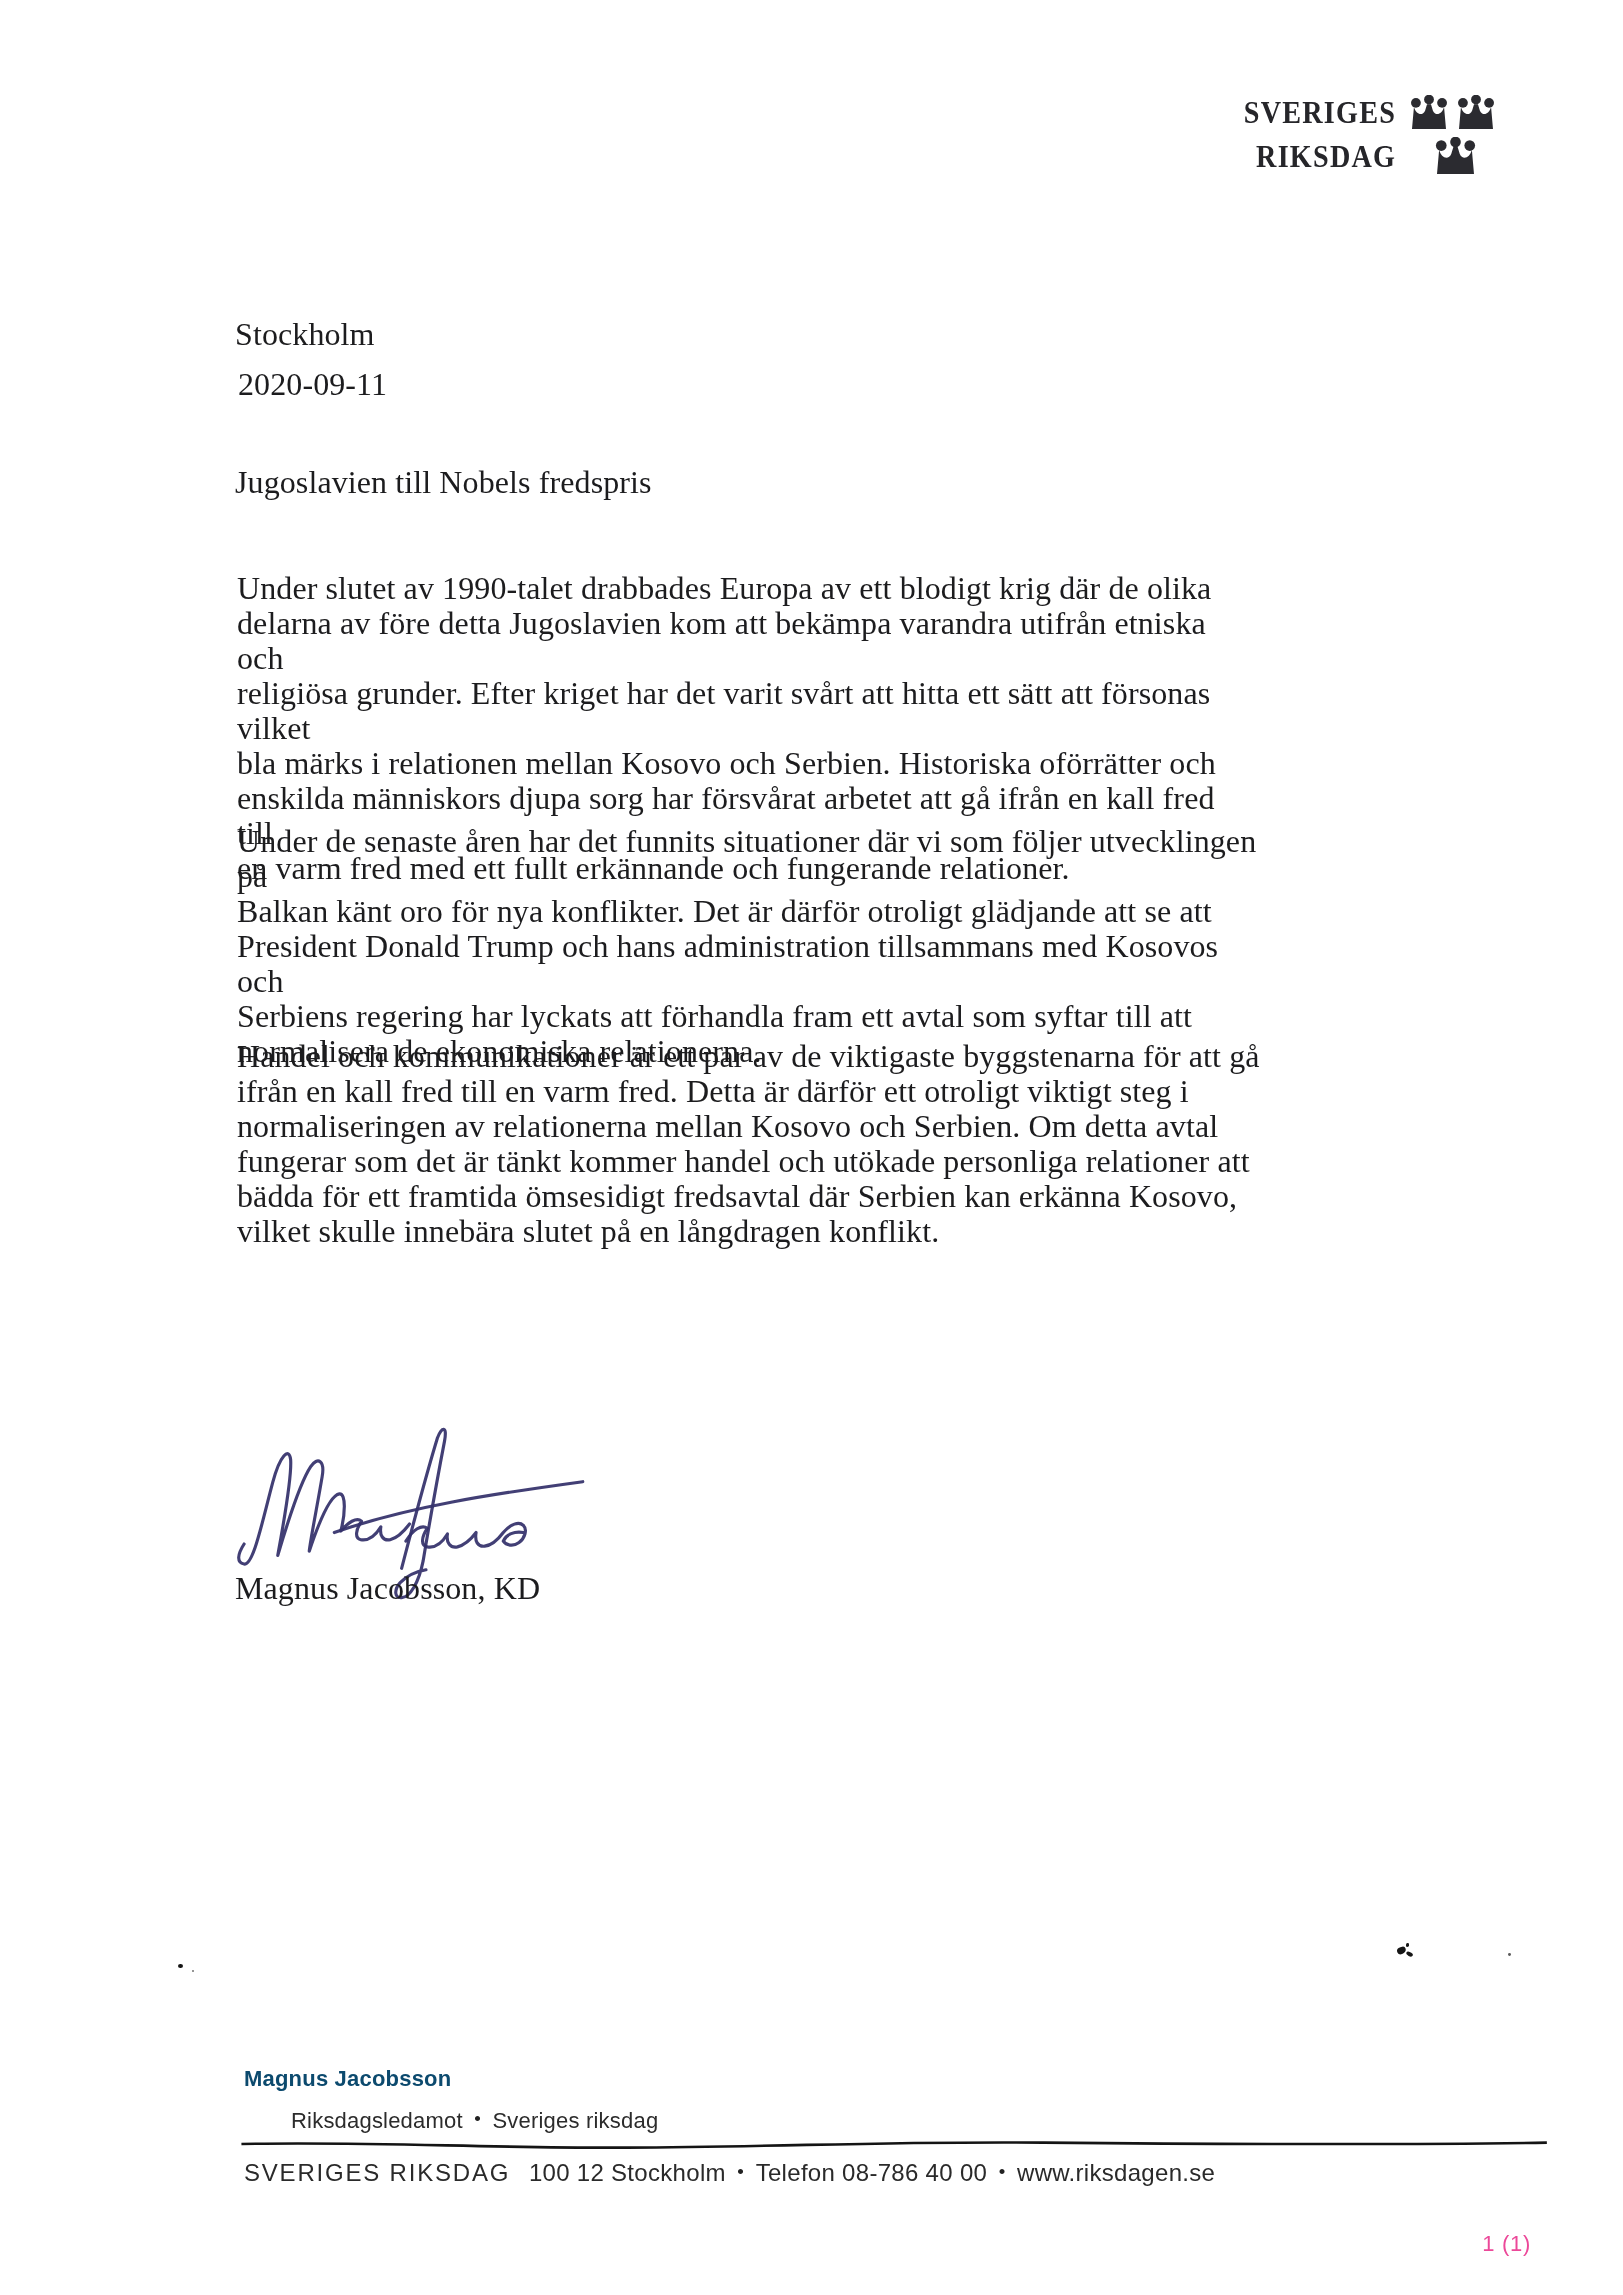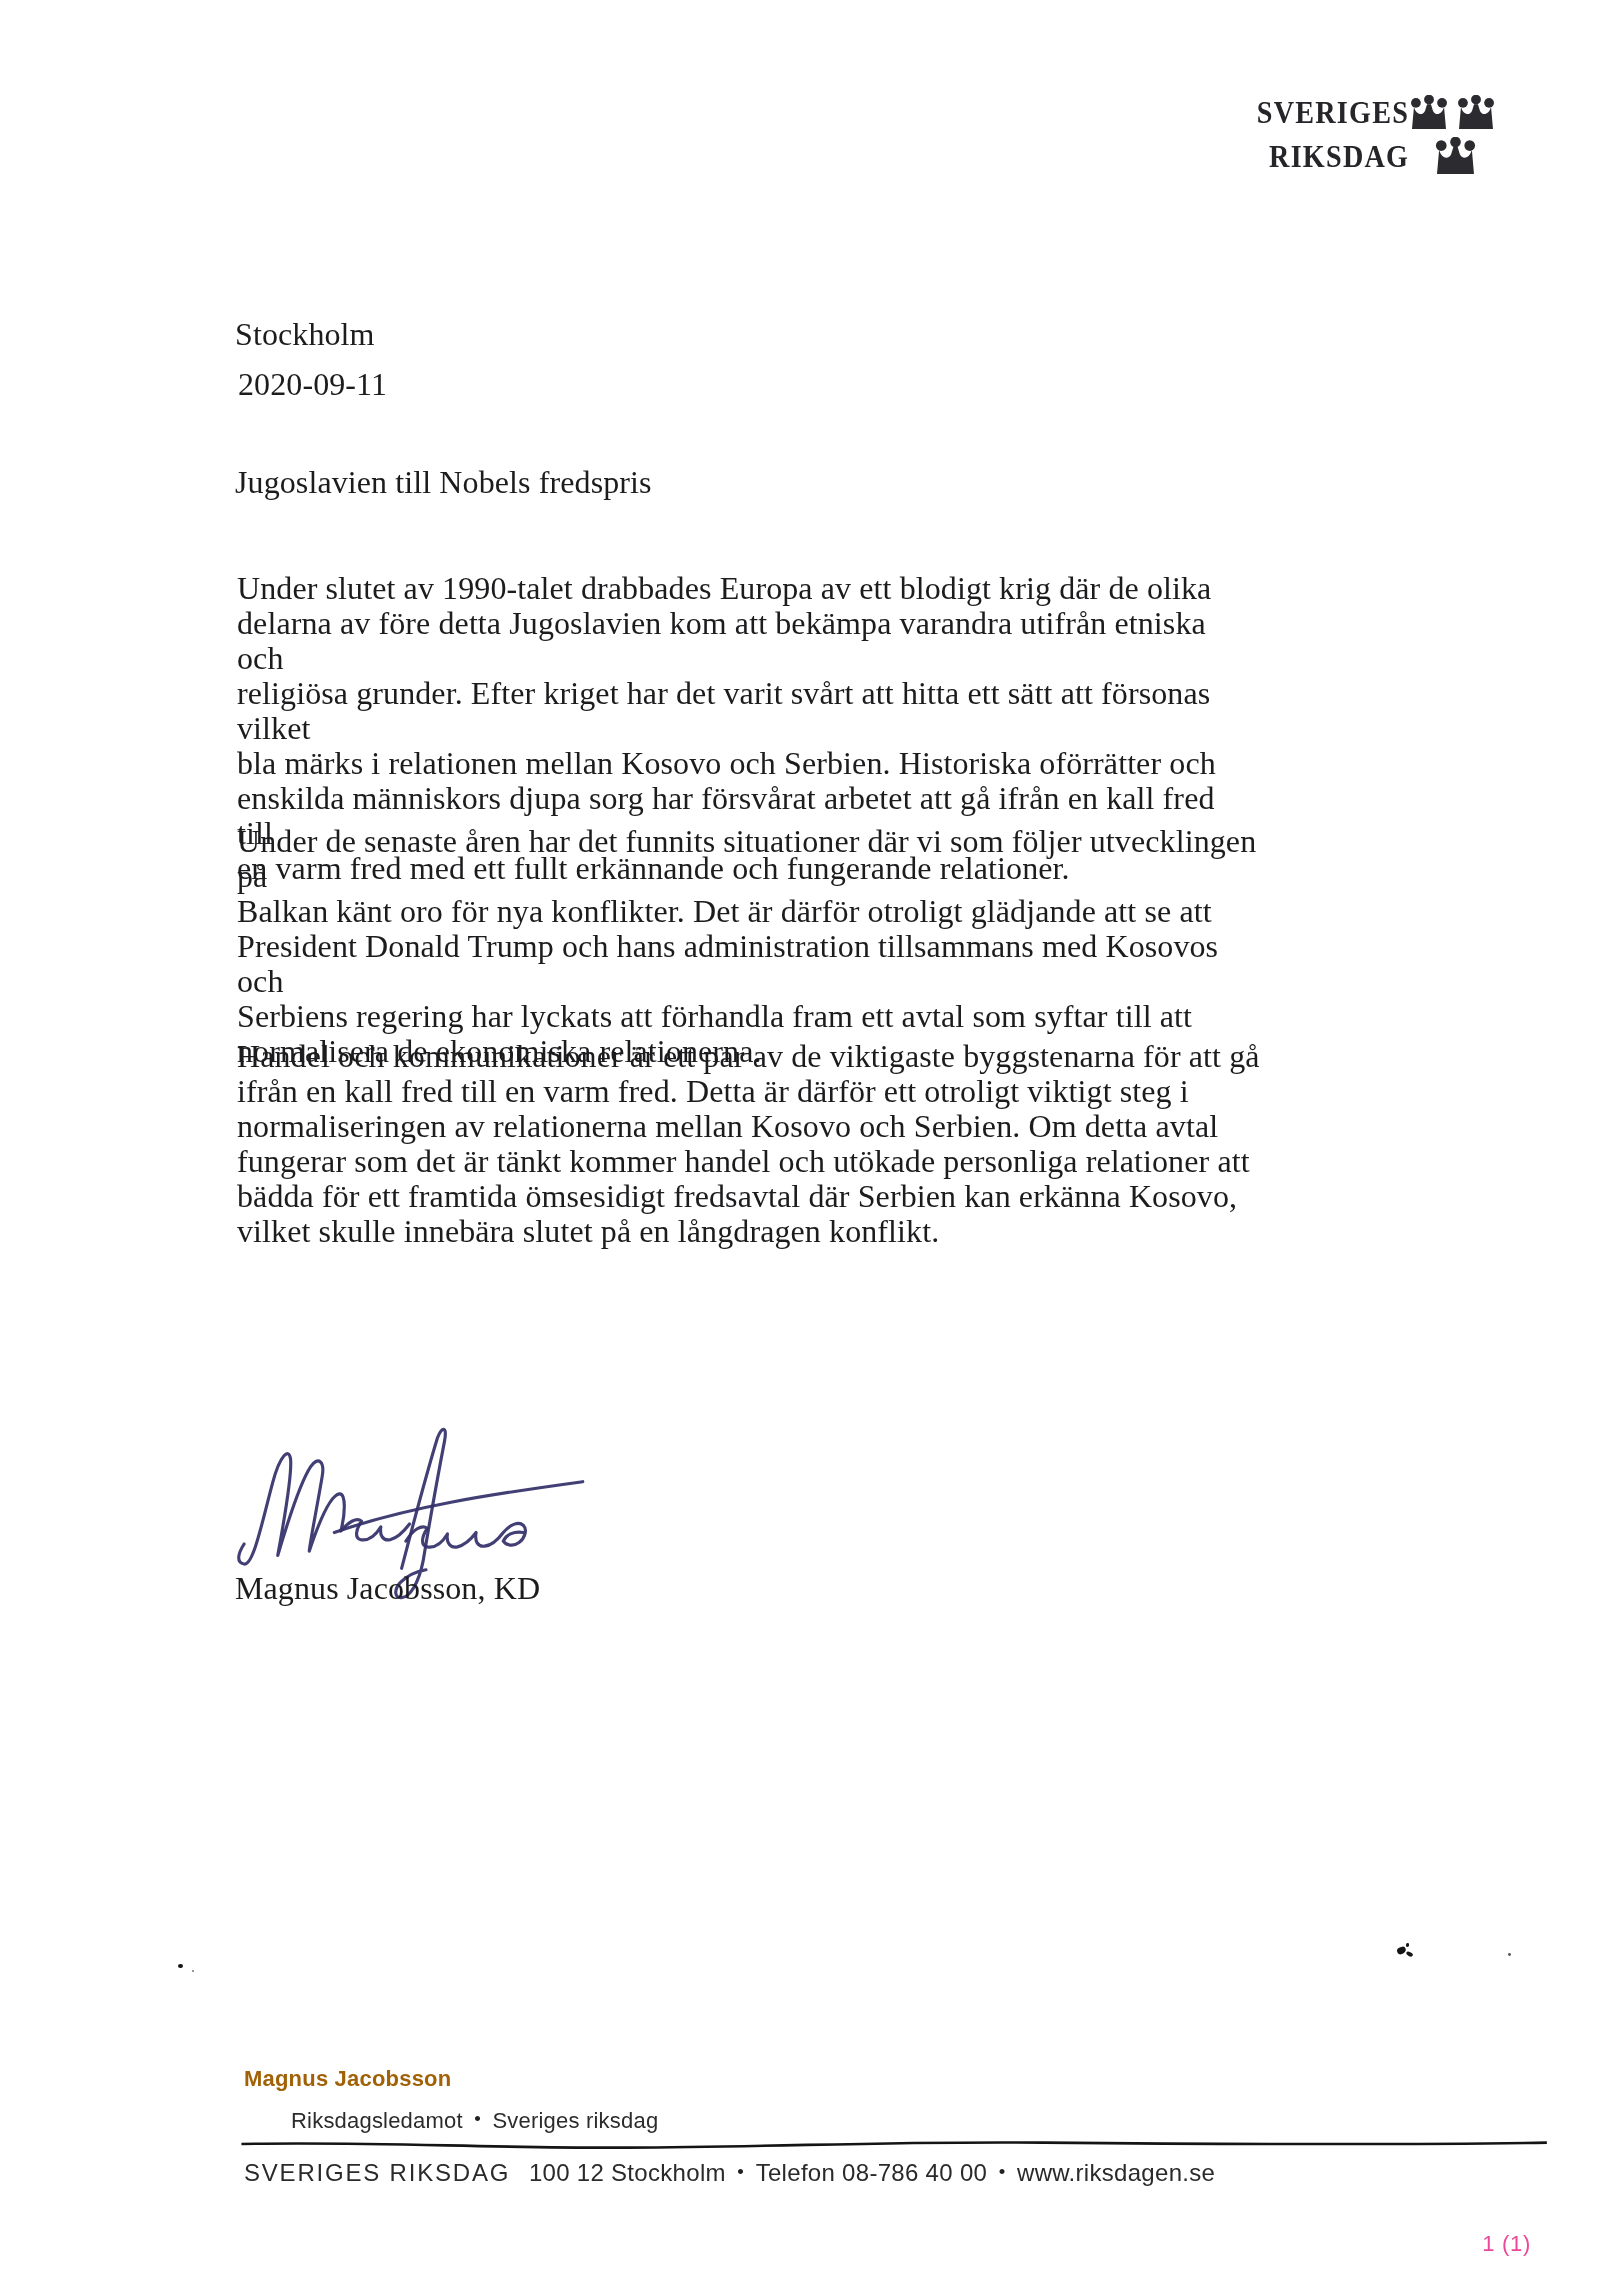--- a/index.html
+++ b/index.html
@@ -10,20 +10,21 @@
     overflow:hidden;
     font-family:"Liberation Serif", serif;
     color:#1c1c1e;
   }
   
   .logo{
     position:absolute; top:90px; right:122px;
     display:grid;
     grid-template-columns:auto 92px;
     grid-auto-rows:44px;
+    column-gap:13px;
     align-items:center;
   }
   .logo-text{
     font-family:"Liberation Serif", serif;
     font-weight:700;
     font-size:32px;
     letter-spacing:1.4px;
     color:#26262a;
     justify-self:end;
     line-height:1;
@@ -50,21 +51,21 @@
   .p3{top:1039px;left:237px;width:1033px;}
   .p4{top:1284px;left:237px;width:1019px;}
   
   .sig-svg{position:absolute;top:1428px;left:235px;width:359px;height:179px;overflow:visible;pointer-events:none;}
   .sig-svg path{fill:none;stroke:#34306b;stroke-width:4.4;stroke-linecap:round;stroke-linejoin:round;opacity:.93;}
   .sig-name{top:1571px;left:235px;font-size:32px;}
   
   .foot-name{
     top:2066px;left:244px;
     font-family:"Liberation Sans", sans-serif;
-    font-weight:700;font-size:22px;color:#a16207;
+    font-weight:700;font-size:22px;color:#0c4a6e;
     letter-spacing:0.2px;
   }
   .foot-role{
     top:2108px;left:244px;
     font-family:"Liberation Sans", sans-serif;
     font-weight:400;font-size:22px;color:#2c2c2c;
     letter-spacing:0.2px;
     margin-left:47px;
   }
   .foot-rule{top:2139px;left:240px;width:1309px;height:11.5px;}

